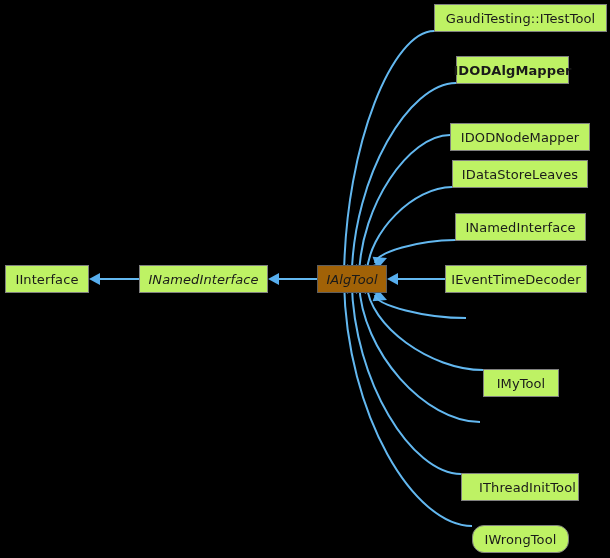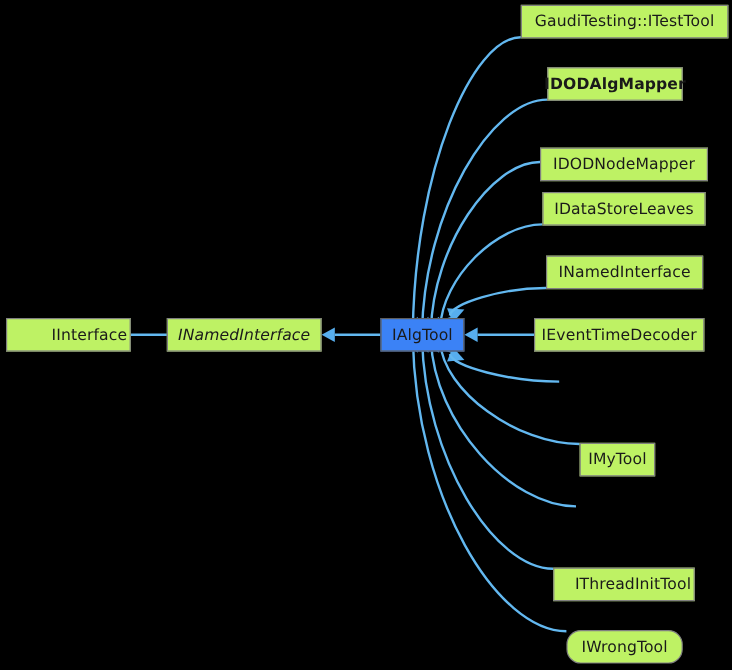--- a/index.html
+++ b/index.html
@@ -40,23 +40,24 @@
     display: flex;
     align-items: center;
     justify-content: center;
     font-size: 13px;
     line-height: 1;
     letter-spacing: 0.1px;
     white-space: nowrap;
     z-index: 5;
   }
   .node.current {
-    background: #3b82f6;
+    background: #a16207;
     border-color: #5e5e5e;
     color: #1a1a1a;
+    font-style: italic;
   }
   .node-label {
     display: block;
     padding: 0 2px;
   }
 </style>
 </head>
 <body>
 
 <div id="diagram">
@@ -81,21 +82,21 @@
       <path d="M 374.94660989063175 295.13011428559315 C 376.7676776928191 305.42156285707625, 425.0259744507843 318, 466 318" fill="none" stroke="#63b8f0" stroke-width="2"></path>
       <path d="M 376 294 L 371.4038059222874 280.2114177668623 L 362.2114177668623 289.4038059222874 Z" fill="#57aeee"></path>
       <path d="M 366.80761184457486 284.80761184457486 C 369.1314596076834 325.69995815917895, 430.7134253300587 370, 483 370" fill="none" stroke="#63b8f0" stroke-width="2"></path>
       <path d="M 366 294 L 364.6233621899851 279.53089953245063 L 353.59873693995155 286.4198499674823 Z" fill="#57aeee"></path>
       <path d="M 359.1110495649683 282.9753747499665 C 361.52882857366893 352.48768737498324, 425.59997230423573 422, 480 422" fill="none" stroke="#63b8f0" stroke-width="2"></path>
       <path d="M 357 294 L 357.65046911469153 279.4801208706535 L 345.7743781653377 284.76769723063893 Z" fill="#57aeee"></path>
       <path d="M 351.7124236400146 282.1239090506462 C 353.89817516721433 381.8994763443102, 411.8205906380066 474, 461 474" fill="none" stroke="#63b8f0" stroke-width="2"></path>
       <path d="M 348 294 L 350.1646464290442 279.6276548247259 L 337.8009117172072 283.6448757516002 Z" fill="#57aeee"></path>
       <path d="M 343.9827790731257 281.63626528816303 C 346.5431234916632 416.0363193796734, 414.39225058290657 526, 472 526" fill="none" stroke="#63b8f0" stroke-width="2"></path>
     </svg>
-<div class="node" style="left: 5px; top: 265px; width: 104px; height: 28px; justify-content: flex-end;">
+<div class="node" style="left: 5px; top: 265px; width: 84px; height: 28px;">
       <span class="node-label">IInterface</span>
     </div>
     <div class="node" style="left: 139px; top: 265px; width: 129px; height: 28px; font-style: italic;">
       <span class="node-label">INamedInterface</span>
     </div>
     <div class="node current" style="left: 317px; top: 265px; width: 70px; height: 28px;">
       <span class="node-label">IAlgTool</span>
     </div>
     <div class="node" style="left: 434px; top: 4px; width: 173px; height: 28px;">
       <span class="node-label">GaudiTesting::ITestTool</span>
@@ -108,21 +109,21 @@
     </div>
     <div class="node" style="left: 452px; top: 160px; width: 136px; height: 28px;">
       <span class="node-label">IDataStoreLeaves</span>
     </div>
     <div class="node" style="left: 455px; top: 213px; width: 131px; height: 28px;">
       <span class="node-label">INamedInterface</span>
     </div>
     <div class="node" style="left: 445px; top: 265px; width: 142px; height: 28px;">
       <span class="node-label">IEventTimeDecoder</span>
     </div>
-    <div class="node" style="left: 483px; top: 369px; width: 63px; height: 28px;">
+    <div class="node" style="left: 483px; top: 369px; width: 76px; height: 28px;">
       <span class="node-label">IMyTool</span>
     </div>
     <div class="node" style="left: 461px; top: 473px; width: 118px; height: 28px; padding-left: 15px;">
       <span class="node-label">IThreadInitTool</span>
     </div>
     <div class="node" style="left: 472px; top: 525px; width: 97px; height: 28px; border-radius: 12px;">
       <span class="node-label">IWrongTool</span>
     </div>
   </div>
 

